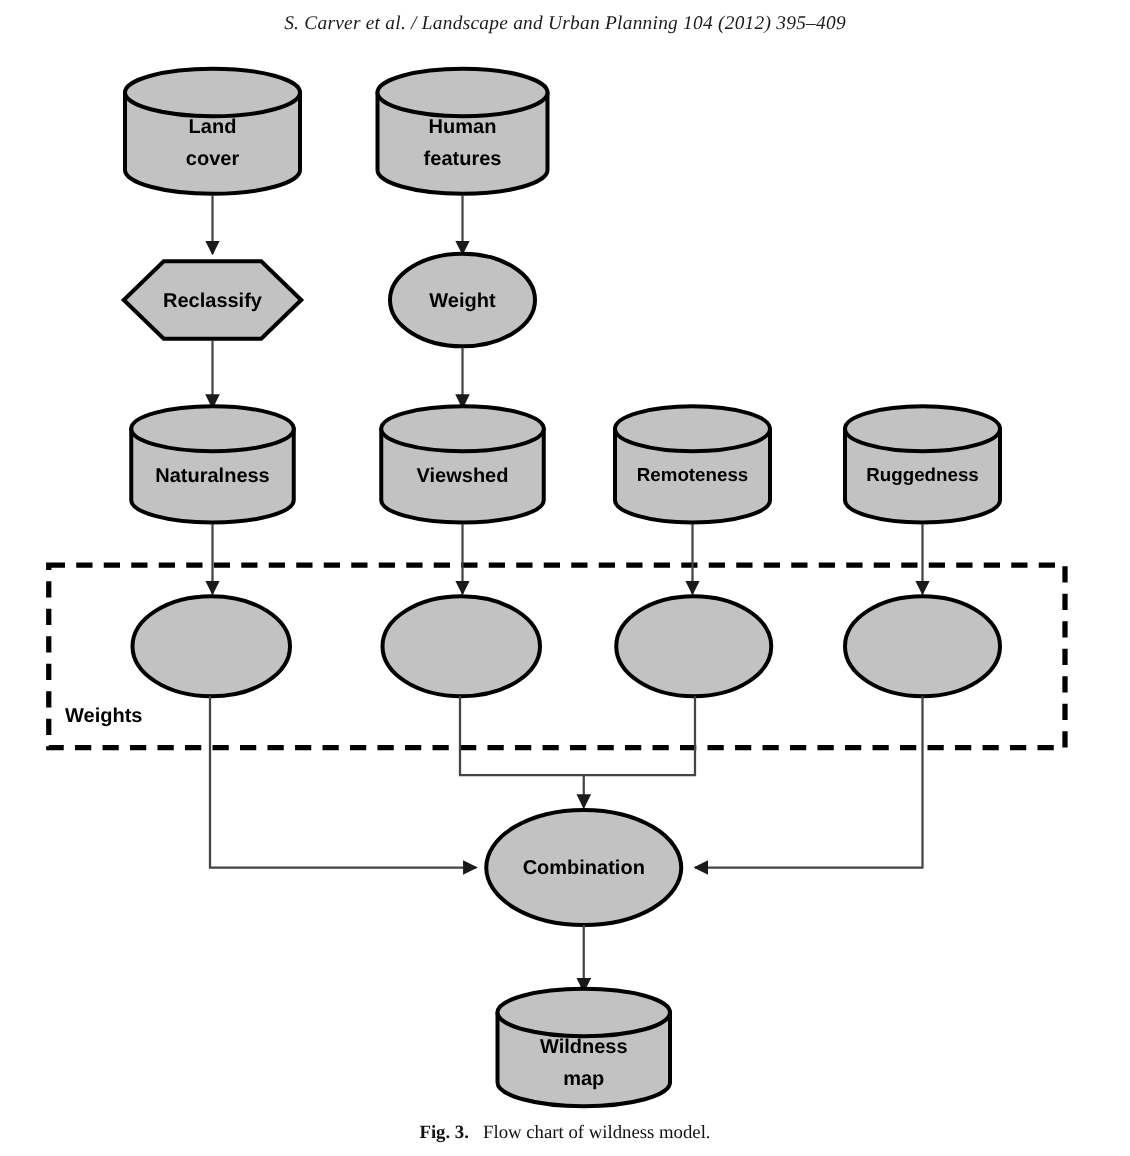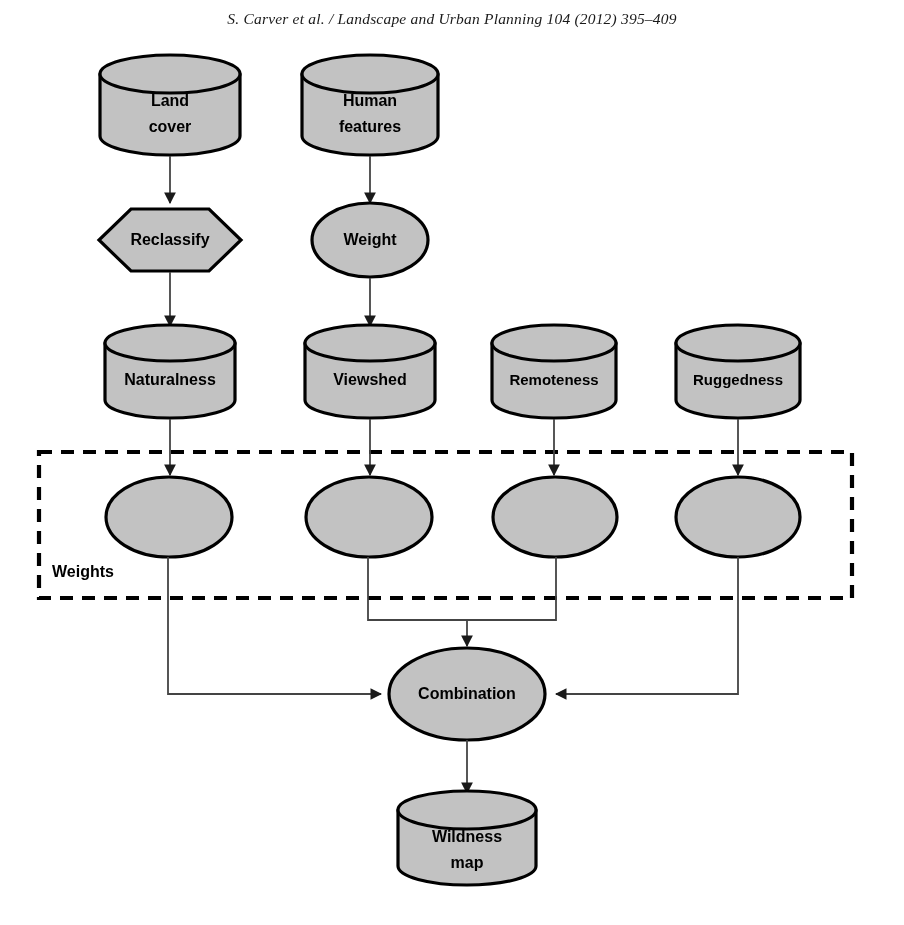--- a/index.html
+++ b/index.html
@@ -217,14 +217,19 @@
     <g>
       <path class="cyl-body" d="M 398 772 L 398 828 A 69 19 0 0 0 536 828 L 536 772 Z"></path>
       <path class="cyl-outline" d="M 398 772 L 398 828 A 69 19 0 0 0 536 828 L 536 772"></path>
       <ellipse class="cyl-top" cx="467" cy="772" rx="69" ry="19"></ellipse>
       <text class="node-label" x="467" y="800">Wildness</text>
       <text class="node-label" x="467" y="826">map</text>
     </g>
 
   </svg>
 
+  <div class="figure-caption">
+    <span class="cap-label">Fig. 3.</span>
+    <span>&nbsp;</span>
+    <span class="cap-text">Flow chart of wildness model.</span>
+  </div>
 
 </div>
 
 </body></html>

